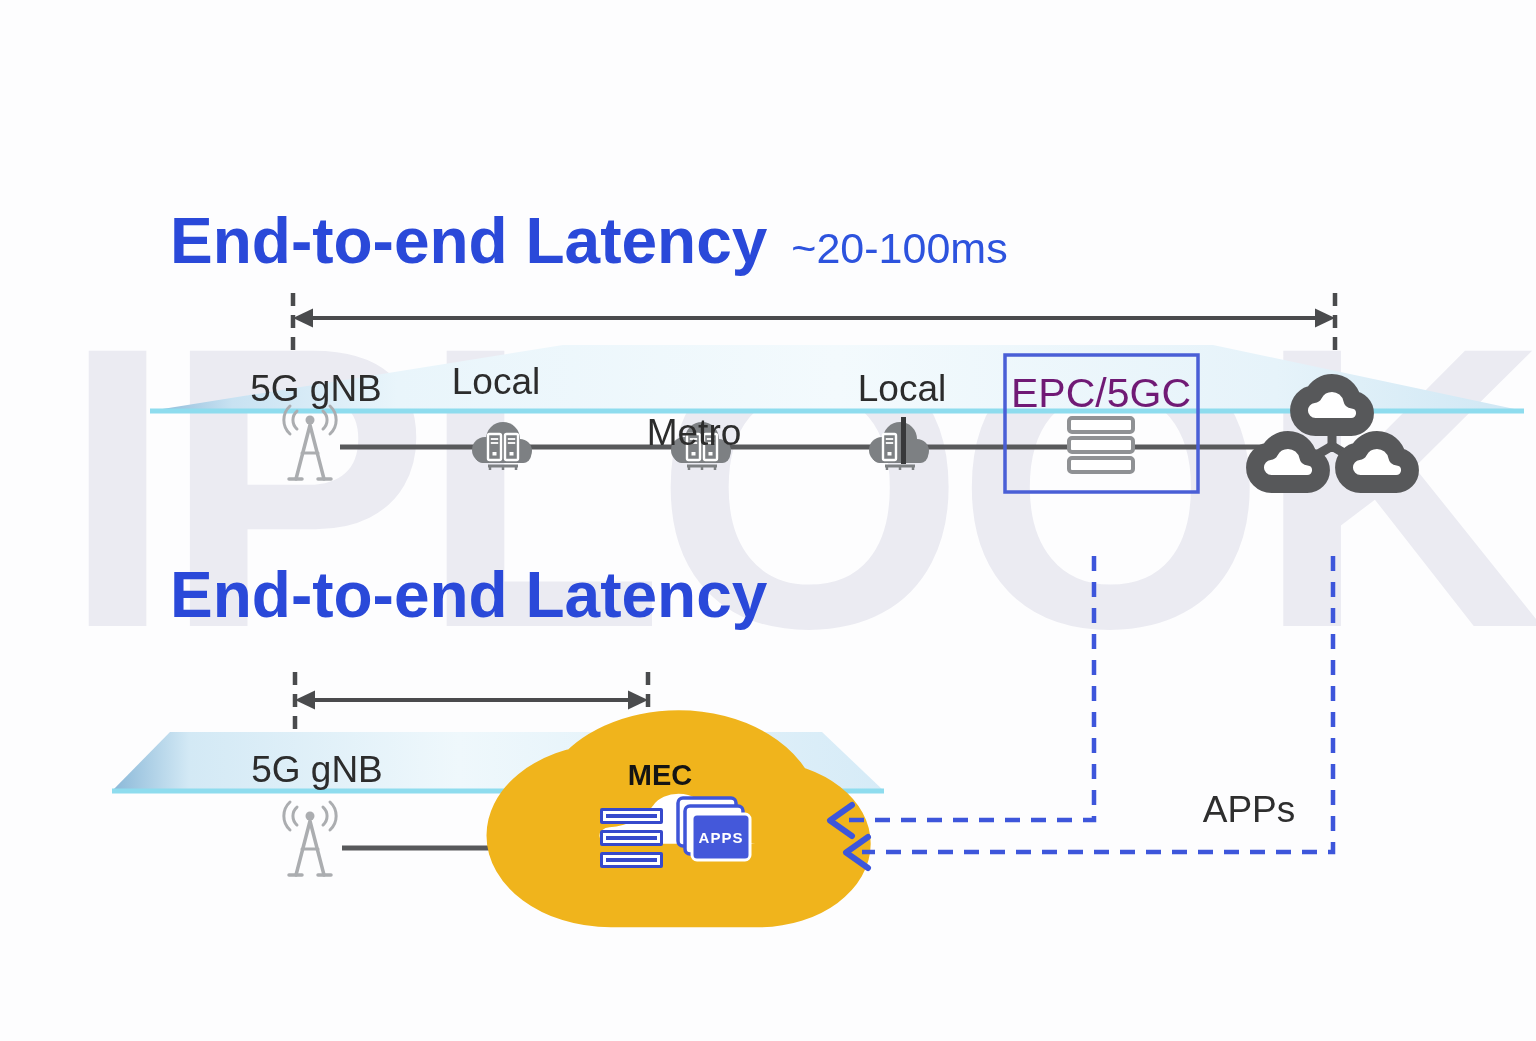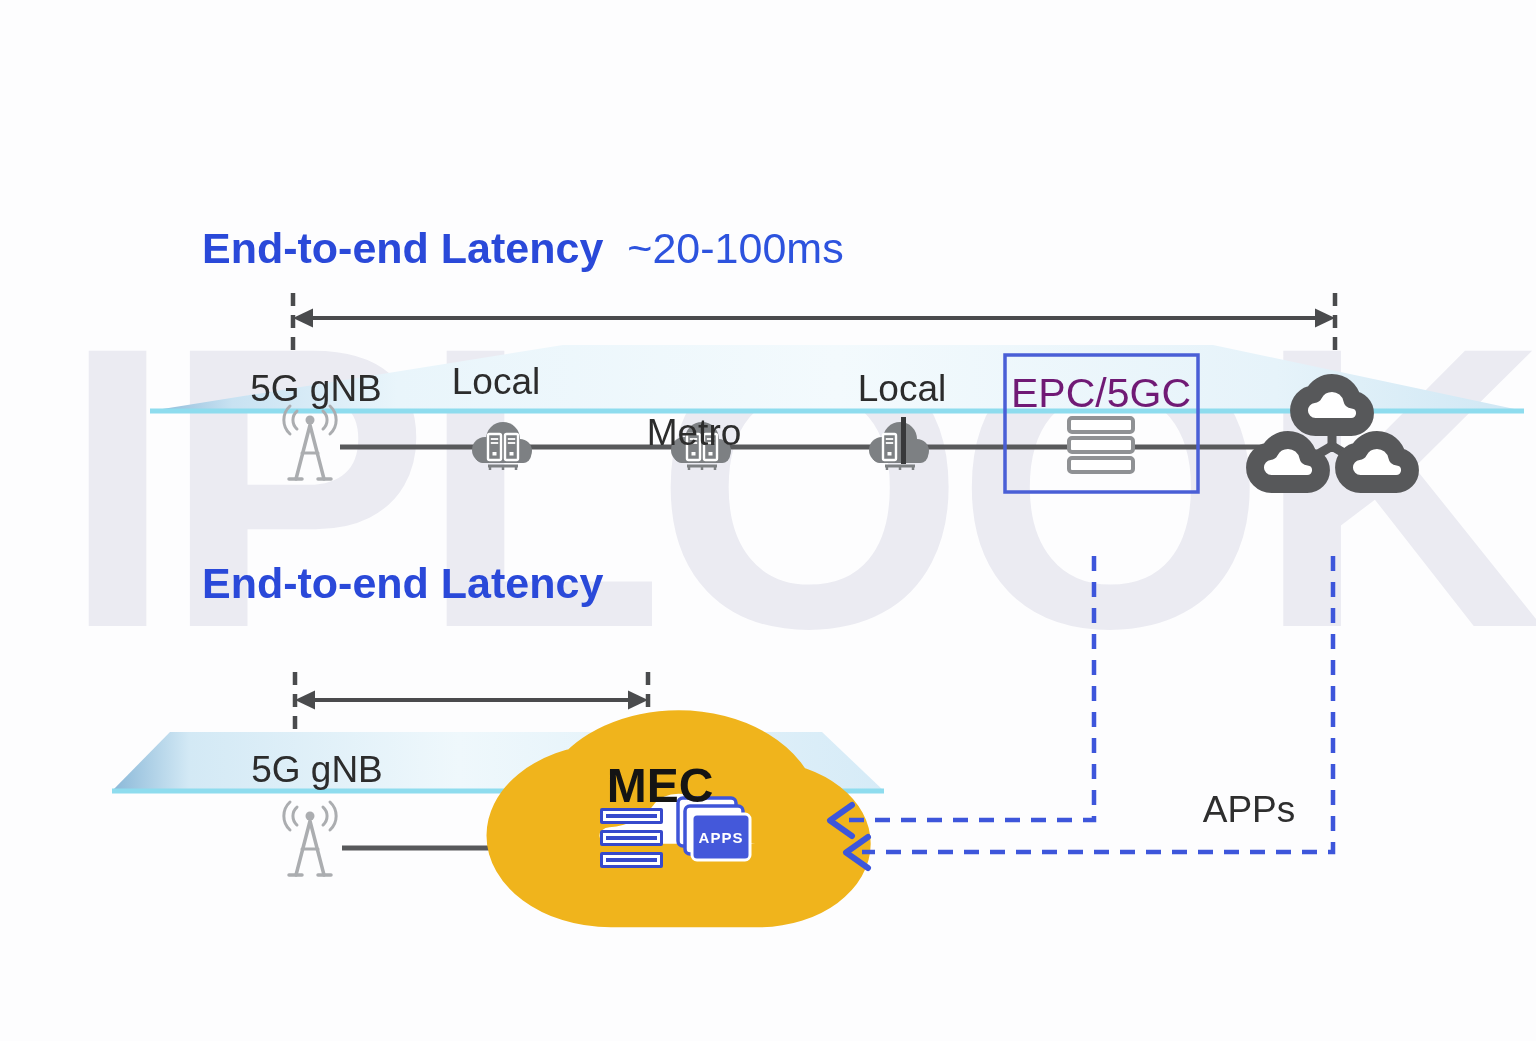--- a/index.html
+++ b/index.html
@@ -18,26 +18,26 @@
     letter-spacing:-10px;
     color:#ebebf2;
     line-height:1;
     user-select:none;
     white-space:nowrap;
     z-index:0;
   }
   #diagram-svg{left:0;top:0;z-index:1;}
   .txt{z-index:2;white-space:nowrap;line-height:1.1;color:#2c2c2c;}
   .title-row{display:flex;align-items:baseline;gap:24px;}
-  .title-main{font-size:43px;font-weight:700;color:#2a49d9;margin-left:32px;}
+  .title-main{font-size:64px;font-weight:700;color:#2a49d9;}
   .title-value{font-size:43px;font-weight:400;color:#2d53de;margin-top:44px;}
   .node-label{font-size:37px;transform:translateX(-50%);}
   .center{transform:translateX(-50%);}
   .epc-label{font-size:41px;color:#701a75;}
-  .mec-label{font-size:48px;font-weight:800;color:#141414;}
+  .mec-label{font-size:29px;font-weight:800;color:#141414;}
   .side-label{font-size:37px;color:#2e2e2e;}
   svg text{font-family:"Liberation Sans", sans-serif;}
 </style>
 </head>
 <body>
 
 <div id="canvas">
 
   <div id="watermark" class="abs">IPLOOK</div>
 

